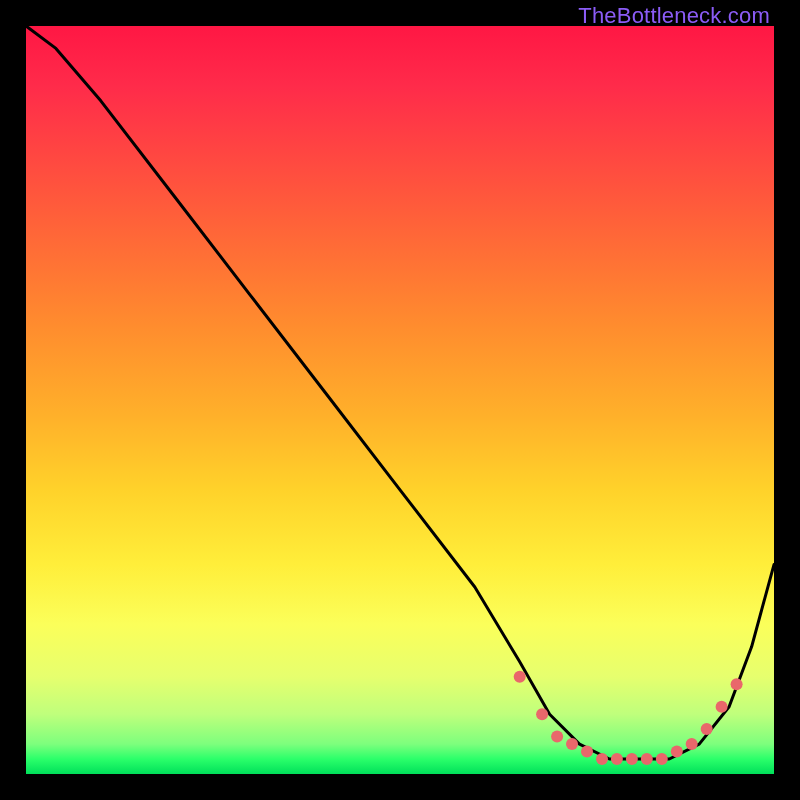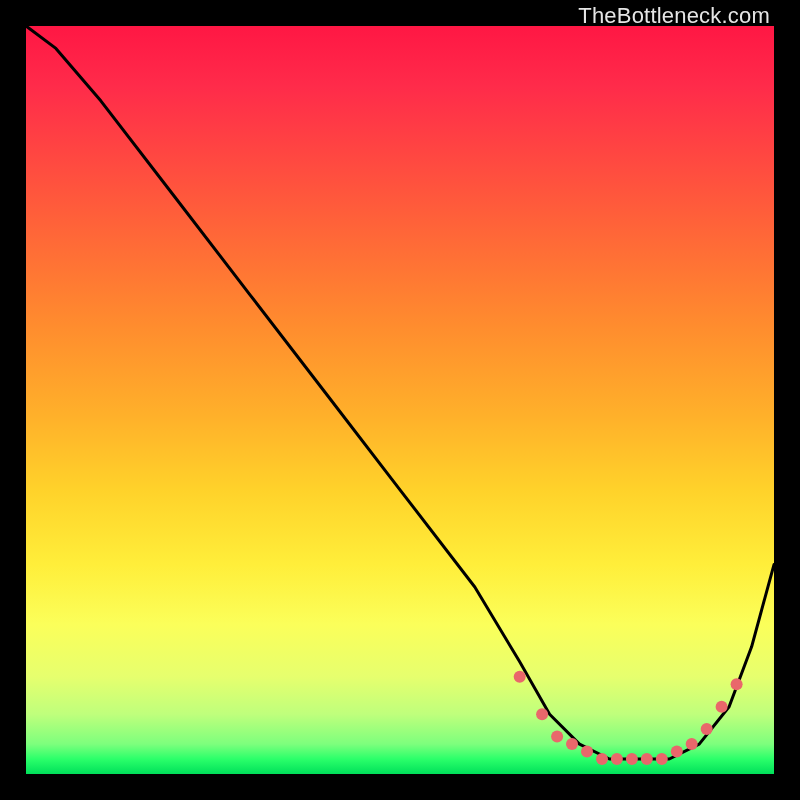--- a/index.html
+++ b/index.html
@@ -40,21 +40,21 @@
       #2bff6a 98%,
       #00e05a 100%
     );
   }
   .watermark {
     position: absolute;
     top: 3px;
     right: 30px;
     font-size: 22px;
     font-weight: 500;
-    color: #e5e5e5;
+    color: #8b5cf6;
     letter-spacing: 0.2px;
     user-select: none;
   }
   svg.curve {
     position: absolute;
     left: 0;
     top: 0;
     width: 748px;
     height: 748px;
     overflow: visible;

